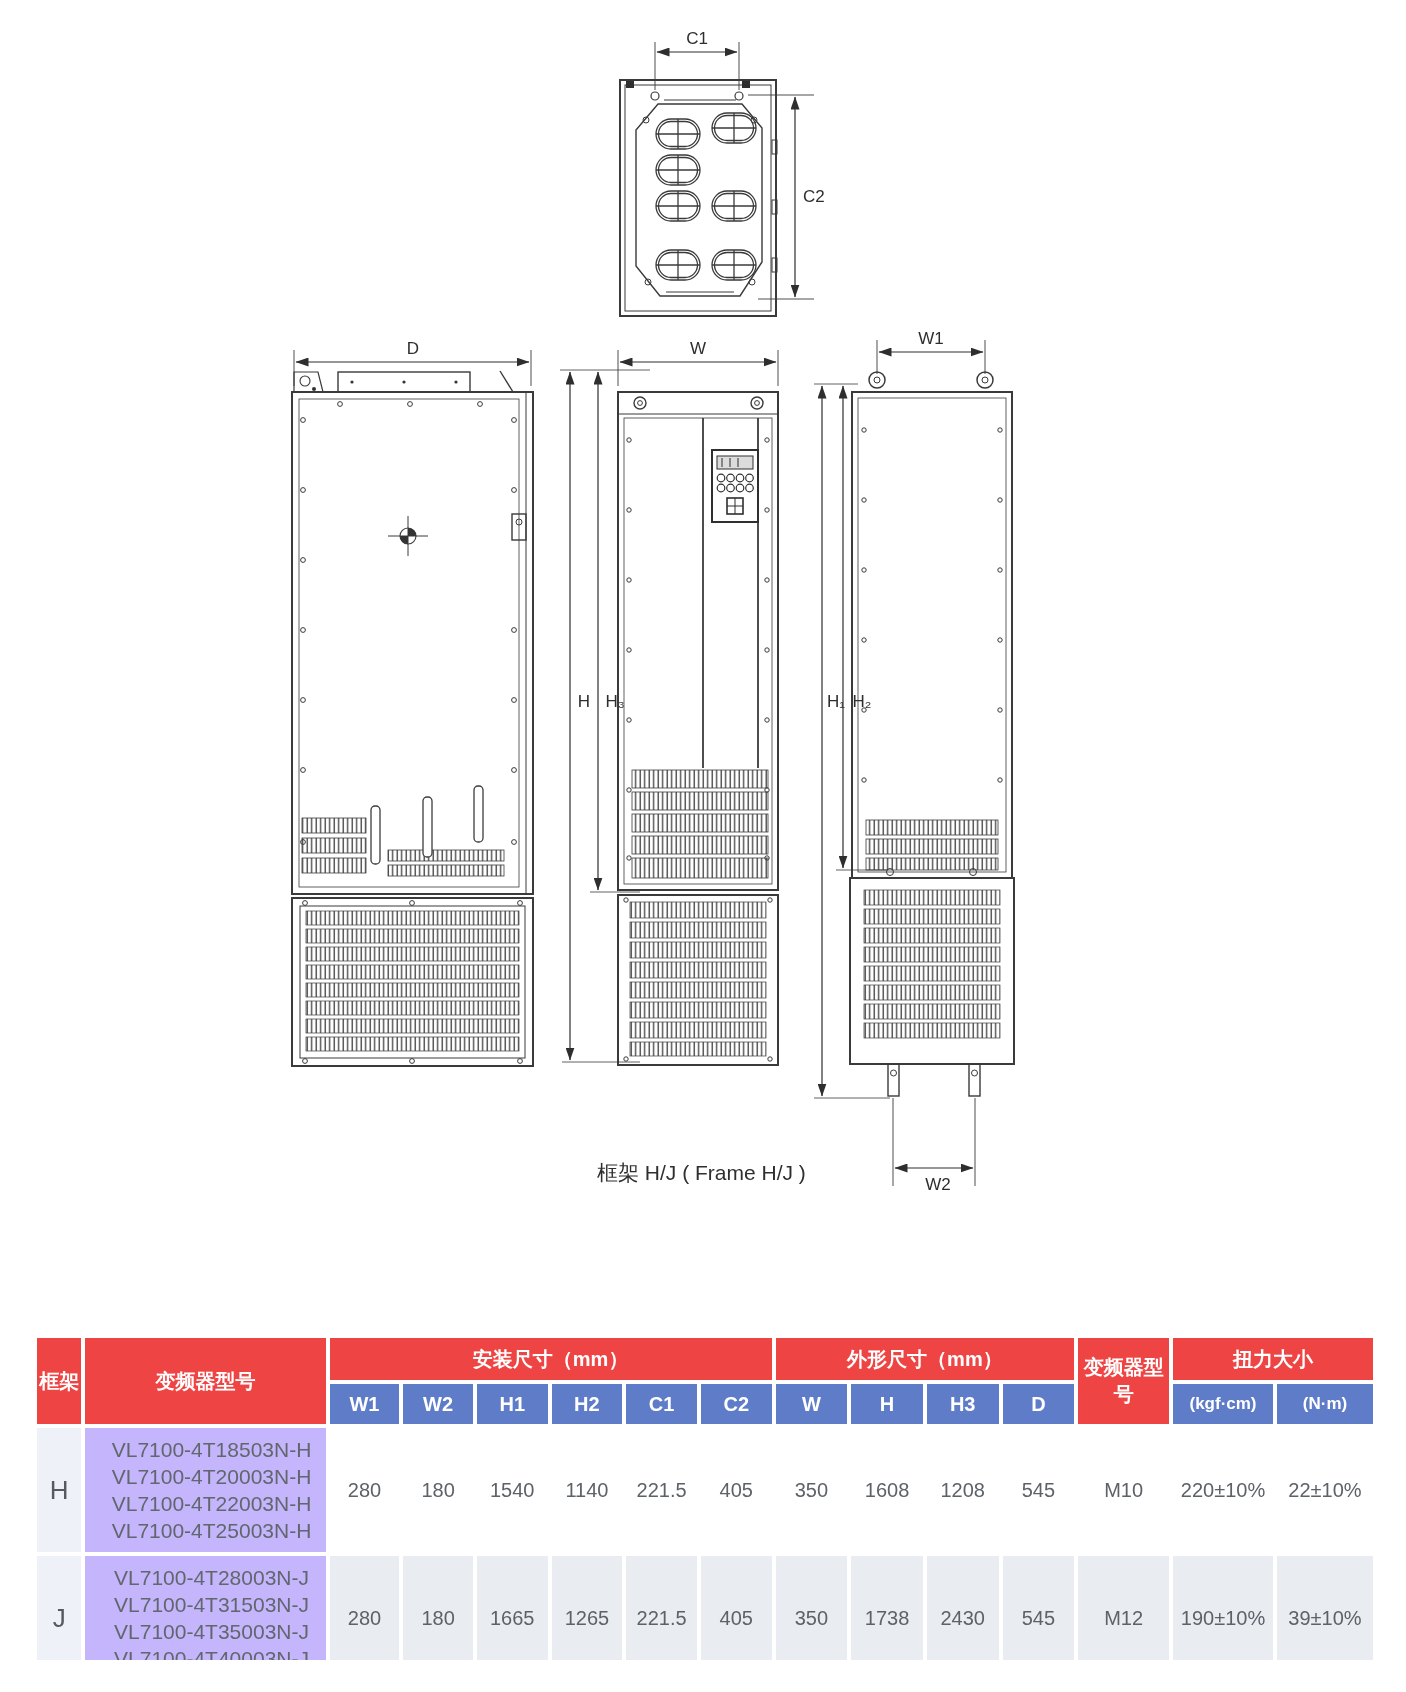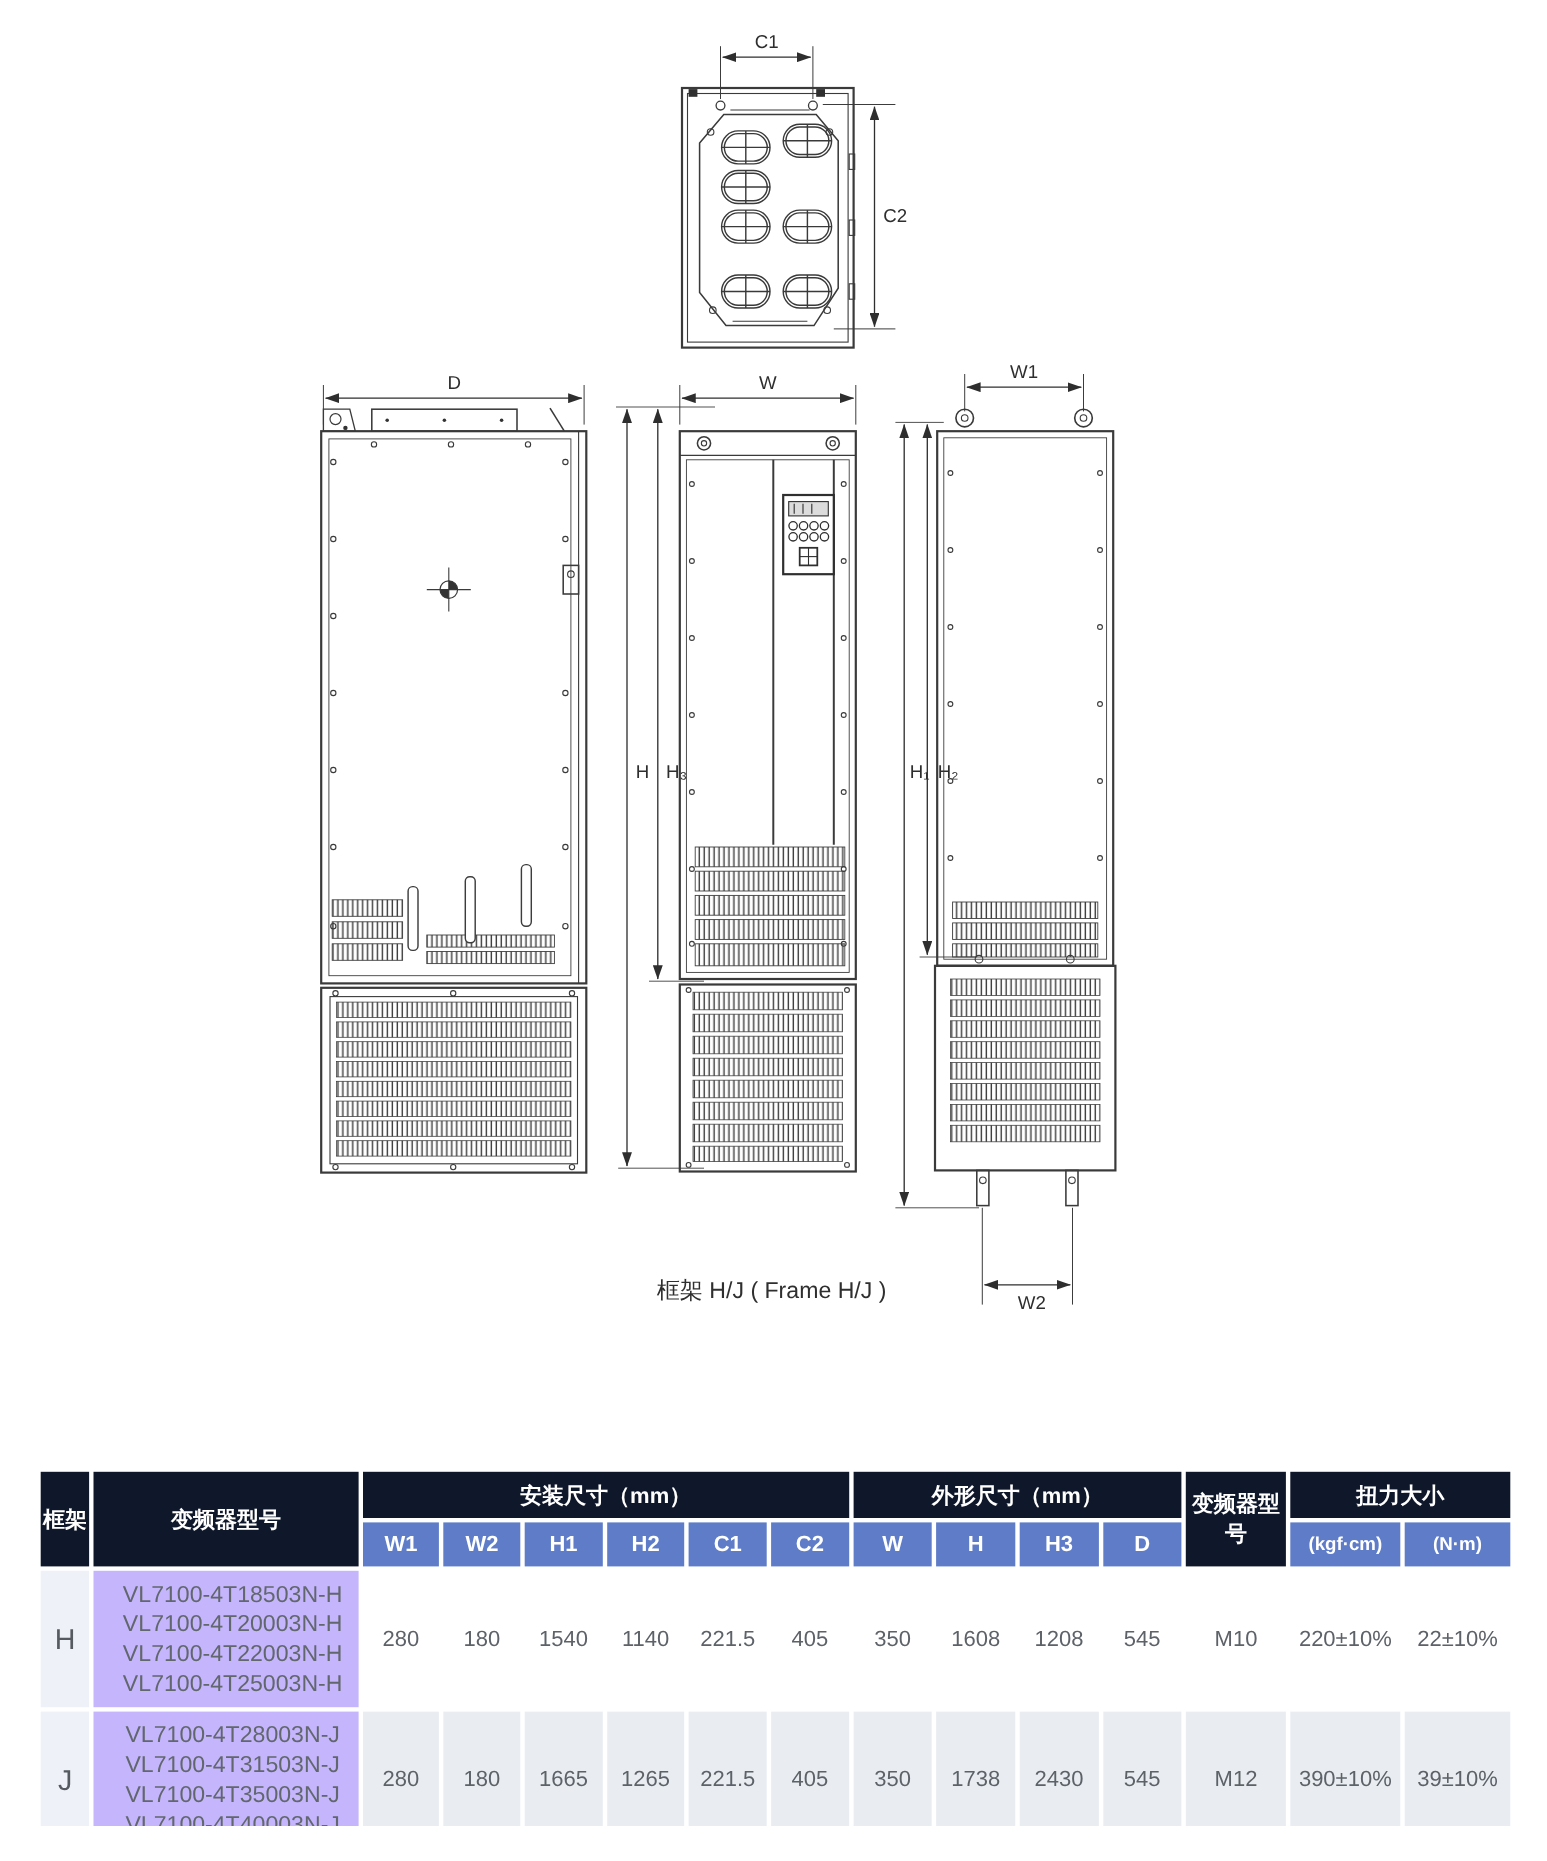--- a/index.html
+++ b/index.html
@@ -8,21 +8,21 @@
 
   
   .drawing { position:absolute; left:0; top:0; width:1406px; height:1250px; }
   svg .outline { fill:none; stroke:#3a3a3a; }
   svg text.dim { font-family:"Liberation Sans","DejaVu Sans",sans-serif; font-size:17px; fill:#2e2e2e; }
   svg text.caption { font-family:"Liberation Sans","DejaVu Sans",sans-serif; font-size:21px; fill:#2f2f2f; }
 
   
   table.spec { position:absolute; left:33px; top:1334px; width:1344px; border-collapse:separate; border-spacing:4px; table-layout:fixed; }
   table.spec td { vertical-align:middle; text-align:center; }
-  .hd { background:#0f172a; color:#ffffff; font-weight:bold; font-size:20px; }
+  .hd { background:#ef4444; color:#ffffff; font-weight:bold; font-size:20px; }
   .hd-sub { background:#5e7cc8; color:#ffffff; font-weight:bold; font-size:20px; height:40px; }
   .hd-unit { font-size:17px; }
   th, td { padding:0; }
   .row-h td.val { background:#ffffff; color:#5d6269; font-size:20px; }
   .row-j td.val { background:#e9edf2; color:#5d6269; font-size:20px; }
   td.frame { background:#eef1f7; color:#555a60; font-size:26px; }
   td.models { background:#c4b5fd; color:#62676d; font-size:21px; text-align:left; padding:8px 4px 8px 16px; }
   td.models div { line-height:27px; white-space:nowrap; }
   tr.hrow1 td { height:42px; }
   tr.data td { height:116px; }
@@ -448,18 +448,18 @@
         <td class="val">180</td>
         <td class="val">1665</td>
         <td class="val">1265</td>
         <td class="val">221.5</td>
         <td class="val">405</td>
         <td class="val">350</td>
         <td class="val">1738</td>
         <td class="val">2430</td>
         <td class="val">545</td>
         <td class="val">M12</td>
-        <td class="val">390±10%</td>
+        <td class="val">190±10%</td>
         <td class="val">39±10%</td>
       </tr>
     </tbody>
   </table>
 </div>
 
 </body></html>

